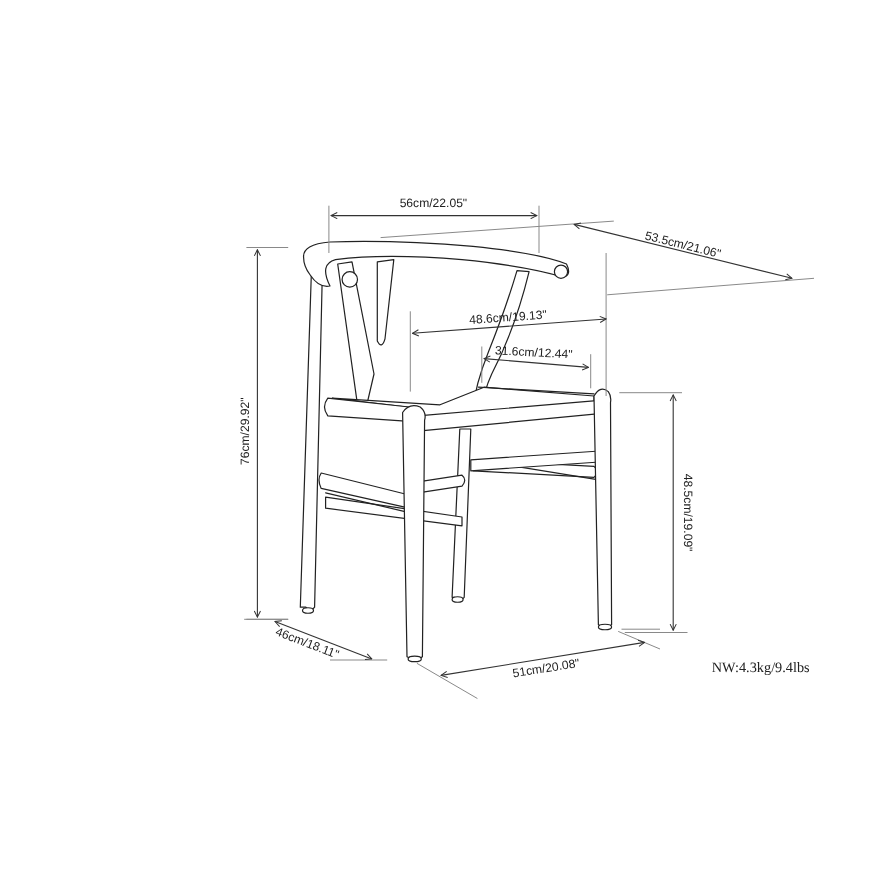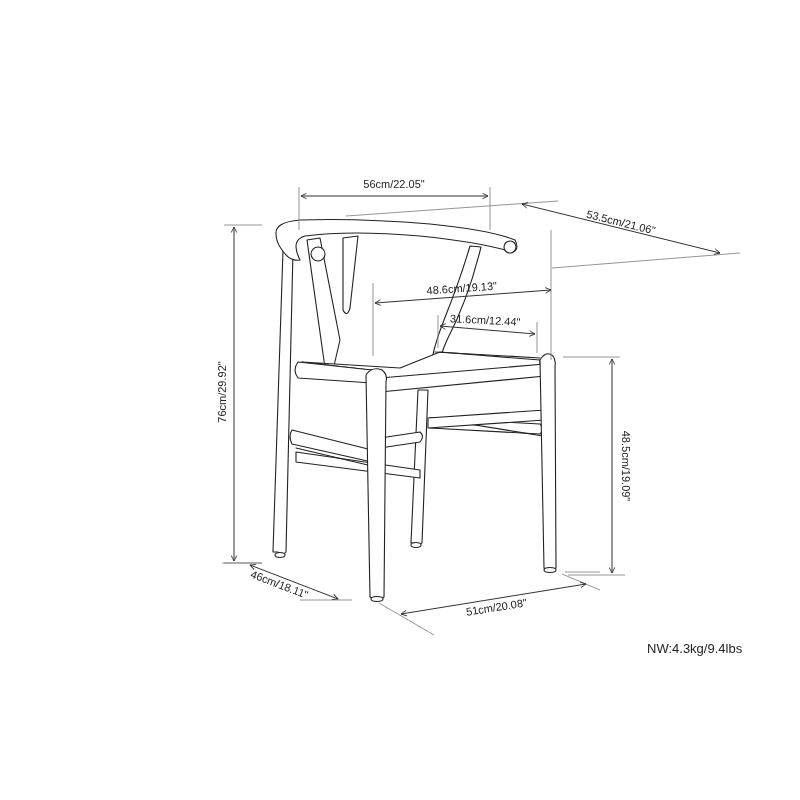--- a/index.html
+++ b/index.html
@@ -1,19 +1,19 @@
 <!DOCTYPE html>
 <html><head>
   <meta charset="utf-8">
   <style>
     html, body { margin: 0; padding: 0; background: #ffffff; }
     body { width: 800px; height: 800px; position: relative; overflow: hidden; }
     #canvas { position: absolute; left: 0; top: 0; width: 800px; height: 800px; }
     .dim-label { font-family: "Liberation Sans", sans-serif; font-size: 11px; fill: #222222; }
-    .nw-label { position: absolute; left: 647px; top: 641px; font-family: Liberation Sans, sans-serif; font-size: 13px; color: #222222; }
+    .nw-label { position: absolute; left: 647px; top: 599px; font-family: Liberation Serif, serif; font-size: 13px; color: #222222; }
     .chair { fill: #ffffff; stroke: #222222; stroke-width: 1.1; stroke-linejoin: round; stroke-linecap: round; }
     .chair-line { fill: none; stroke: #222222; stroke-width: 1.1; stroke-linecap: round; }
     .ext { fill: none; stroke: #888888; stroke-width: 0.9; }
     .dim { fill: none; stroke: #333333; stroke-width: 1; }
   </style>
 </head>
 <body>
 
 <svg id="canvas" viewBox="0 0 800 800" xmlns="http://www.w3.org/2000/svg">
   <defs>

